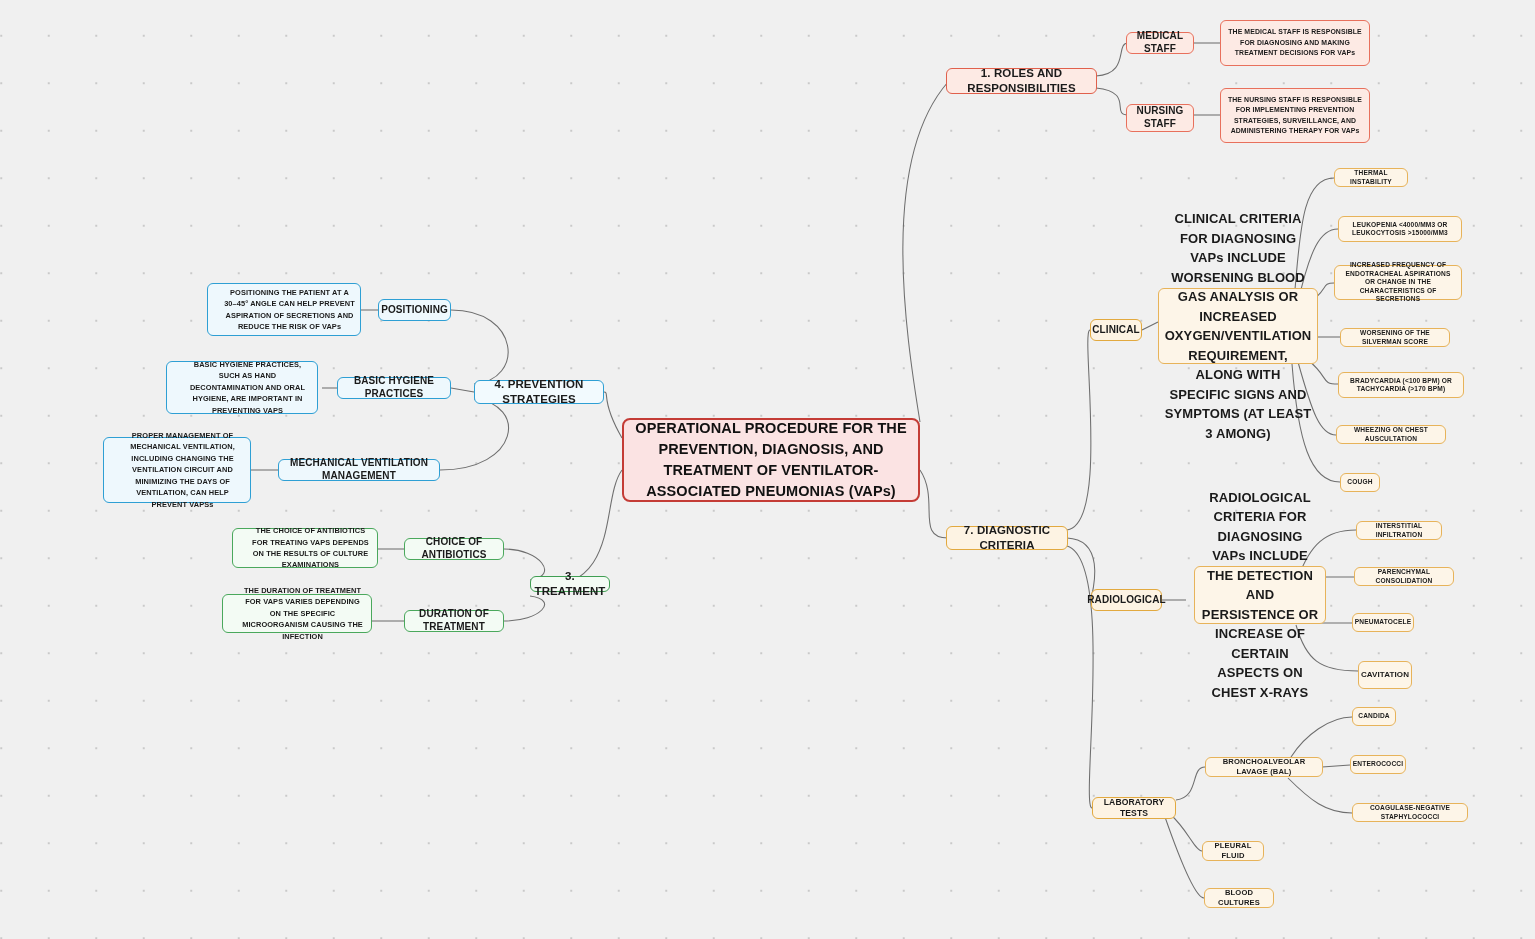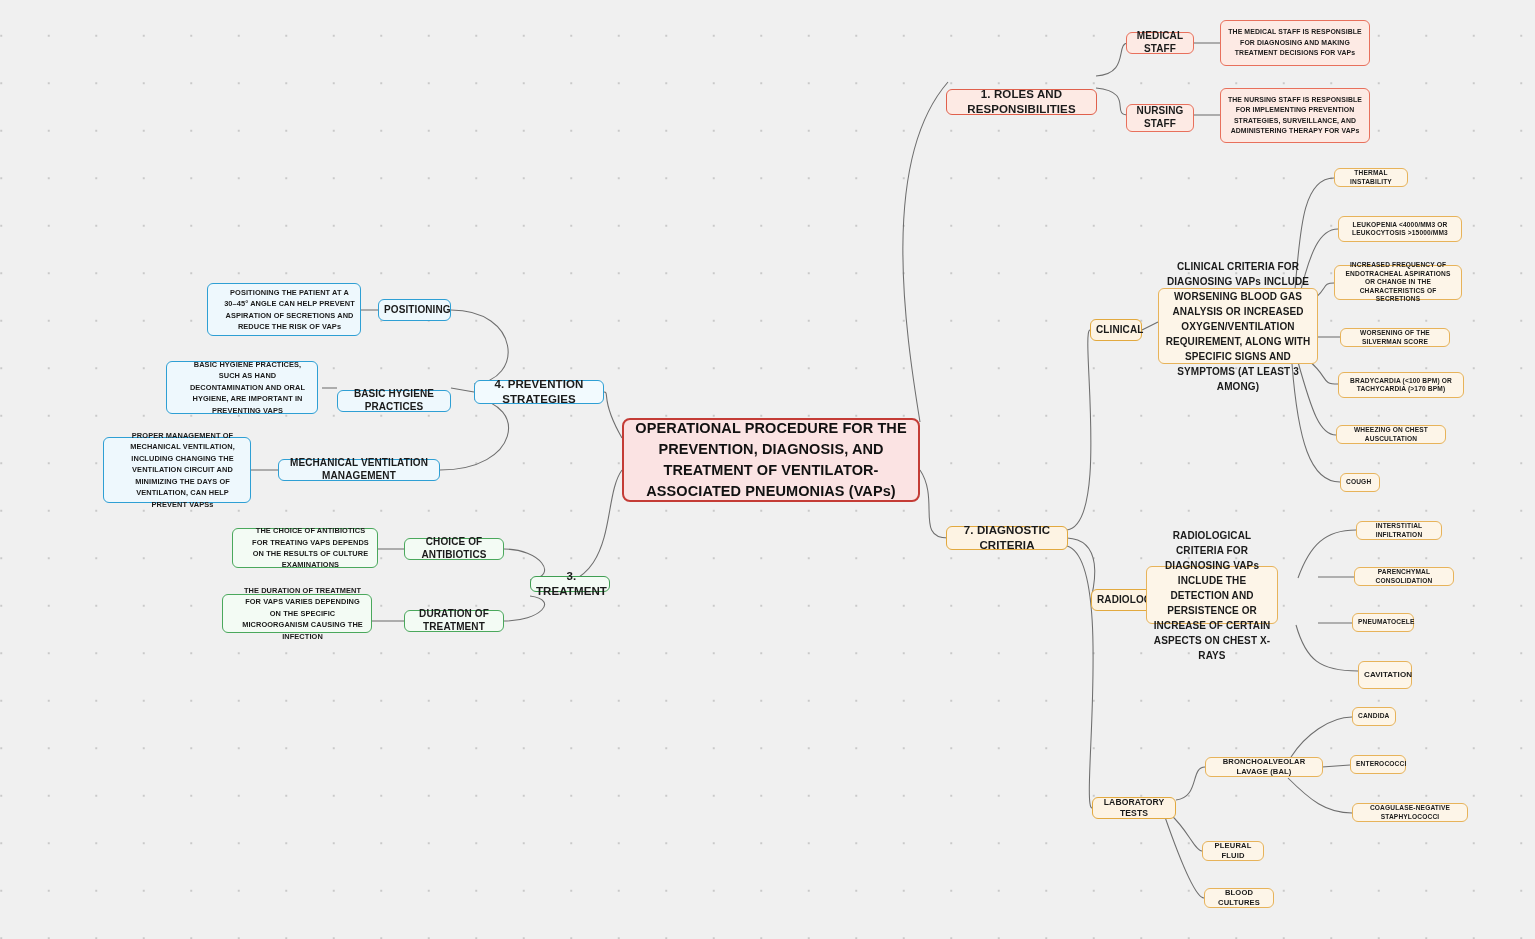--- a/index.html
+++ b/index.html
@@ -13,49 +13,49 @@
     position:absolute;inset:0;
     background-color:#f0f0f0;
     background-image:radial-gradient(circle, #c9c9c9 1.1px, transparent 1.2px);
     background-size:47.5px 47.5px;
     background-position:25px 12px;
   }
   #edges{position:absolute;left:0;top:0;width:1535px;height:939px;pointer-events:none;}
   .node{
     position:absolute;
     box-sizing:border-box;
-    display:flex;align-items:center;
+    display:flex;align-items:center;justify-content:center;
     text-align:center;
     border-radius:6px;
     border-width:1.5px;border-style:solid;
     line-height:1.28;
     letter-spacing:.1px;
     color:#1a1a1a;
     padding:3px 5px;
   }
   
   .c-root{background:#fbe3e3;border-color:#c43c36;border-width:2px;border-radius:8px;
           font-weight:bold;font-size:14.5px;line-height:1.45;color:#111;}
   .c-red{background:#fdeae4;border-color:#e8705c;}
-  .c-redline{background:#fdeae4;border-color:#e0604c;margin-top:21px;}
+  .c-redline{background:#fdeae4;border-color:#e0604c;}
   .c-orange{background:#fdf3e3;border-color:#e2a93f;}
   .c-orange-l{background:#fdf5e8;border-color:#e7b35a;}
   .c-blue{background:#f2fafe;border-color:#2e9fd4;}
   .c-blue-s{background:#eef8fd;border-color:#2e9fd4;}
   .c-green{background:#f3fbf4;border-color:#3f9e52;}
   .c-green-s{background:#f3fbf4;border-color:#4aa85c;}
 
   .t-branch{font-weight:bold;font-size:11.5px;}
   .t-sub{font-size:10px;font-weight:600;}
   .t-sub-b{font-size:10.5px;font-weight:600;}
   .t-leaf{font-size:6.6px;font-weight:600;letter-spacing:.15px;}
   .t-leaf-s{font-size:6.4px;font-weight:600;letter-spacing:.1px;}
   .t-desc{font-size:6.9px;font-weight:600;line-height:1.5;letter-spacing:.1px;}
   .t-desc-b{font-size:7.4px;font-weight:600;line-height:1.55;letter-spacing:.1px;padding-left:16px;}
-  .t-mid{font-size:10px;font-weight:600;line-height:1.5;letter-spacing:.1px;}
+  .t-mid{font-size:13px;font-weight:600;line-height:1.5;letter-spacing:.1px;}
 </style>
 </head>
 <body>
 
 <div id="canvas">
 
   <svg id="edges" viewBox="0 0 1535 939" xmlns="http://www.w3.org/2000/svg">
     <g fill="none" stroke="#6e6e6e" stroke-width="1.05">
 
       <path d="M920,422 C905,330 880,160 948,82"></path>
@@ -162,21 +162,21 @@
   <div class="node c-orange-l t-leaf" style="left:1336px;top:425px;width:110px;height:19px;">
     <span>WHEEZING ON CHEST AUSCULTATION</span>
   </div>
   <div class="node c-orange-l t-leaf" style="left:1340px;top:473px;width:40px;height:19px;">
     <span>COUGH</span>
   </div>
 
   <div class="node c-orange t-sub" style="left:1091px;top:589px;width:71px;height:22px;">
     <span>RADIOLOGICAL</span>
   </div>
-  <div class="node c-orange-l t-mid" style="left:1146px;top:566px;width:132px;height:58px;">
+  <div class="node c-orange-l t-mid" style="left:1194px;top:566px;width:132px;height:58px;">
     <span>RADIOLOGICAL CRITERIA FOR DIAGNOSING VAPs INCLUDE THE DETECTION AND PERSISTENCE OR INCREASE OF CERTAIN ASPECTS ON CHEST X-RAYS</span>
   </div>
 
   <div class="node c-orange-l t-leaf" style="left:1356px;top:521px;width:86px;height:19px;">
     <span>INTERSTITIAL INFILTRATION</span>
   </div>
   <div class="node c-orange-l t-leaf" style="left:1354px;top:567px;width:100px;height:19px;">
     <span>PARENCHYMAL CONSOLIDATION</span>
   </div>
   <div class="node c-orange-l t-leaf" style="left:1352px;top:613px;width:62px;height:19px;">
@@ -232,21 +232,21 @@
     <span>4. PREVENTION STRATEGIES</span>
   </div>
 
   <div class="node c-blue-s t-sub" style="left:378px;top:299px;width:73px;height:22px;">
     <span>POSITIONING</span>
   </div>
   <div class="node c-blue-s t-desc-b" style="left:207px;top:283px;width:154px;height:53px;">
     <span>POSITIONING THE PATIENT AT A 30–45° ANGLE CAN HELP PREVENT ASPIRATION OF SECRETIONS AND REDUCE THE RISK OF VAPs</span>
   </div>
 
-  <div class="node c-blue-s t-sub" style="left:337px;top:377px;width:114px;height:22px;margin-top:13px;">
+  <div class="node c-blue-s t-sub" style="left:337px;top:377px;width:114px;height:22px;">
     <span>BASIC HYGIENE PRACTICES</span>
   </div>
   <div class="node c-blue-s t-desc-b" style="left:166px;top:361px;width:152px;height:53px;">
     <span>BASIC HYGIENE PRACTICES, SUCH AS HAND DECONTAMINATION AND ORAL HYGIENE, ARE IMPORTANT IN PREVENTING VAPS</span>
   </div>
 
   <div class="node c-blue-s t-sub" style="left:278px;top:459px;width:162px;height:22px;">
     <span>MECHANICAL VENTILATION MANAGEMENT</span>
   </div>
   <div class="node c-blue-s t-desc-b" style="left:103px;top:437px;width:148px;height:66px;">

